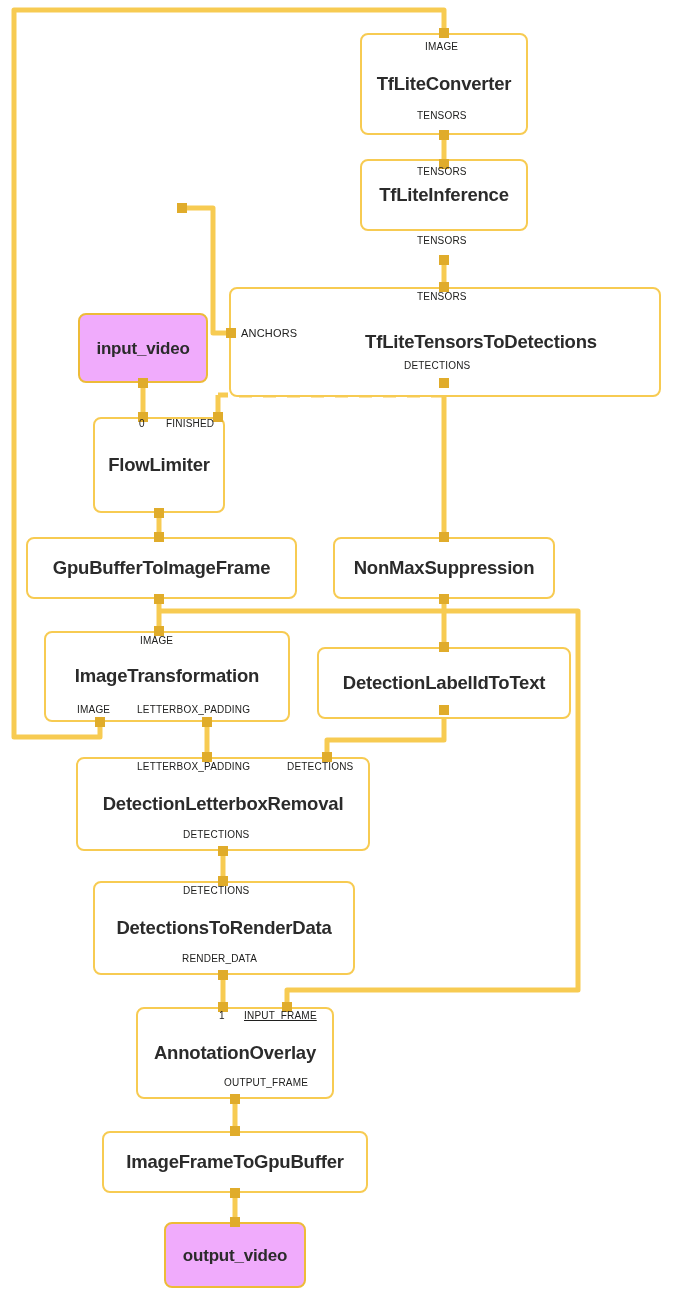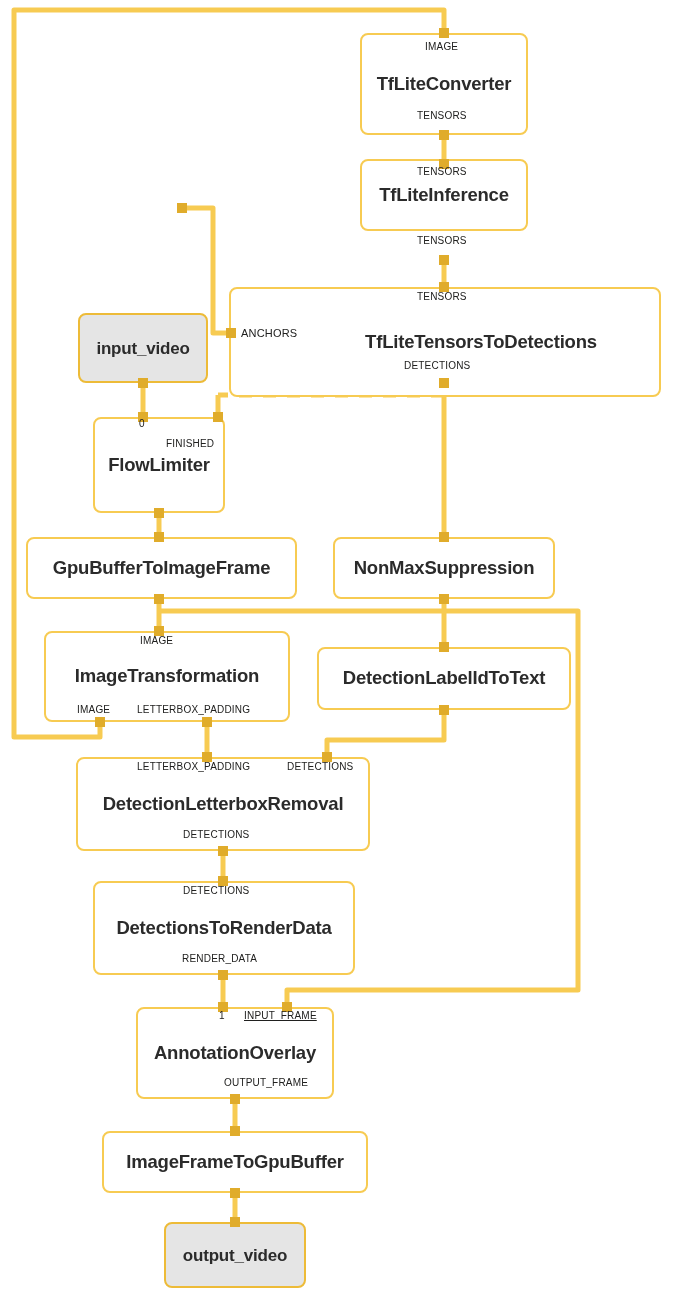--- a/index.html
+++ b/index.html
@@ -2,21 +2,21 @@
 <html><head>
 <meta charset="utf-8">
 <style>
   html,body{margin:0;padding:0;background:#ffffff;}
   body{font-family:"Liberation Sans",sans-serif;}
   #stage{position:relative;width:674px;height:1300px;background:#ffffff;overflow:hidden;}
   svg#wires{position:absolute;left:0;top:0;width:674px;height:1300px;}
 
   .node{position:absolute;box-sizing:border-box;border:2px solid #F7CB52;border-radius:8px;
         background:#ffffff;display:flex;align-items:center;justify-content:center;}
-  .node.side{background:#e5e5e5;border-color:#EDBB38;}
+  .node.side{background:#f0abfc;border-color:#EDBB38;}
   .nodelabel{font-size:18.5px;font-weight:bold;color:#2b2b2b;letter-spacing:-0.2px;
              white-space:nowrap;line-height:1;}
   .node.side .nodelabel{font-size:17px;}
 
   .port{position:absolute;width:10px;height:10px;background:#E0AC2B;}
   .plabel{position:absolute;font-size:10px;color:#20201f;white-space:nowrap;
           letter-spacing:0.2px;line-height:1;}
   .plabel.small{font-size:11px;}
 </style>
 </head>
@@ -100,21 +100,21 @@
   <div class="plabel small" style="left:241px;top:328px;">ANCHORS</div>
   <div class="plabel" style="left:404px;top:361px;">DETECTIONS</div>
   <div class="port" style="left:439px;top:378px;"></div>
 
   <div class="node" style="left:93px;top:417px;width:132px;height:96px;">
     <span class="nodelabel">FlowLimiter</span>
   </div>
   <div class="port" style="left:138px;top:412px;"></div>
   <div class="plabel" style="left:139px;top:419px;">0</div>
   <div class="port" style="left:213px;top:412px;"></div>
-  <div class="plabel" style="left:166px;top:419px;margin-top:20px;">FINISHED</div>
+  <div class="plabel" style="left:166px;top:419px;">FINISHED</div>
   <div class="port" style="left:154px;top:508px;"></div>
 
   <div class="node" style="left:26px;top:537px;width:271px;height:62px;">
     <span class="nodelabel">GpuBufferToImageFrame</span>
   </div>
   <div class="port" style="left:154px;top:532px;"></div>
   <div class="port" style="left:154px;top:594px;"></div>
 
   <div class="node" style="left:333px;top:537px;width:222px;height:62px;">
     <span class="nodelabel">NonMaxSuppression</span>
@@ -125,21 +125,21 @@
   <div class="node" style="left:44px;top:631px;width:246px;height:91px;">
     <span class="nodelabel">ImageTransformation</span>
   </div>
   <div class="port" style="left:154px;top:626px;"></div>
   <div class="plabel" style="left:140px;top:636px;">IMAGE</div>
   <div class="plabel" style="left:77px;top:705px;">IMAGE</div>
   <div class="plabel" style="left:137px;top:705px;">LETTERBOX_PADDING</div>
   <div class="port" style="left:95px;top:717px;"></div>
   <div class="port" style="left:202px;top:717px;"></div>
 
-  <div class="node" style="left:317px;top:647px;width:254px;height:63px;">
+  <div class="node" style="left:317px;top:647px;width:254px;height:72px;">
     <span class="nodelabel">DetectionLabelIdToText</span>
   </div>
   <div class="port" style="left:439px;top:642px;"></div>
   <div class="port" style="left:439px;top:705px;"></div>
 
   <div class="node" style="left:76px;top:757px;width:294px;height:94px;">
     <span class="nodelabel">DetectionLetterboxRemoval</span>
   </div>
   <div class="port" style="left:202px;top:752px;"></div>
   <div class="plabel" style="left:137px;top:762px;">LETTERBOX_PADDING</div>

